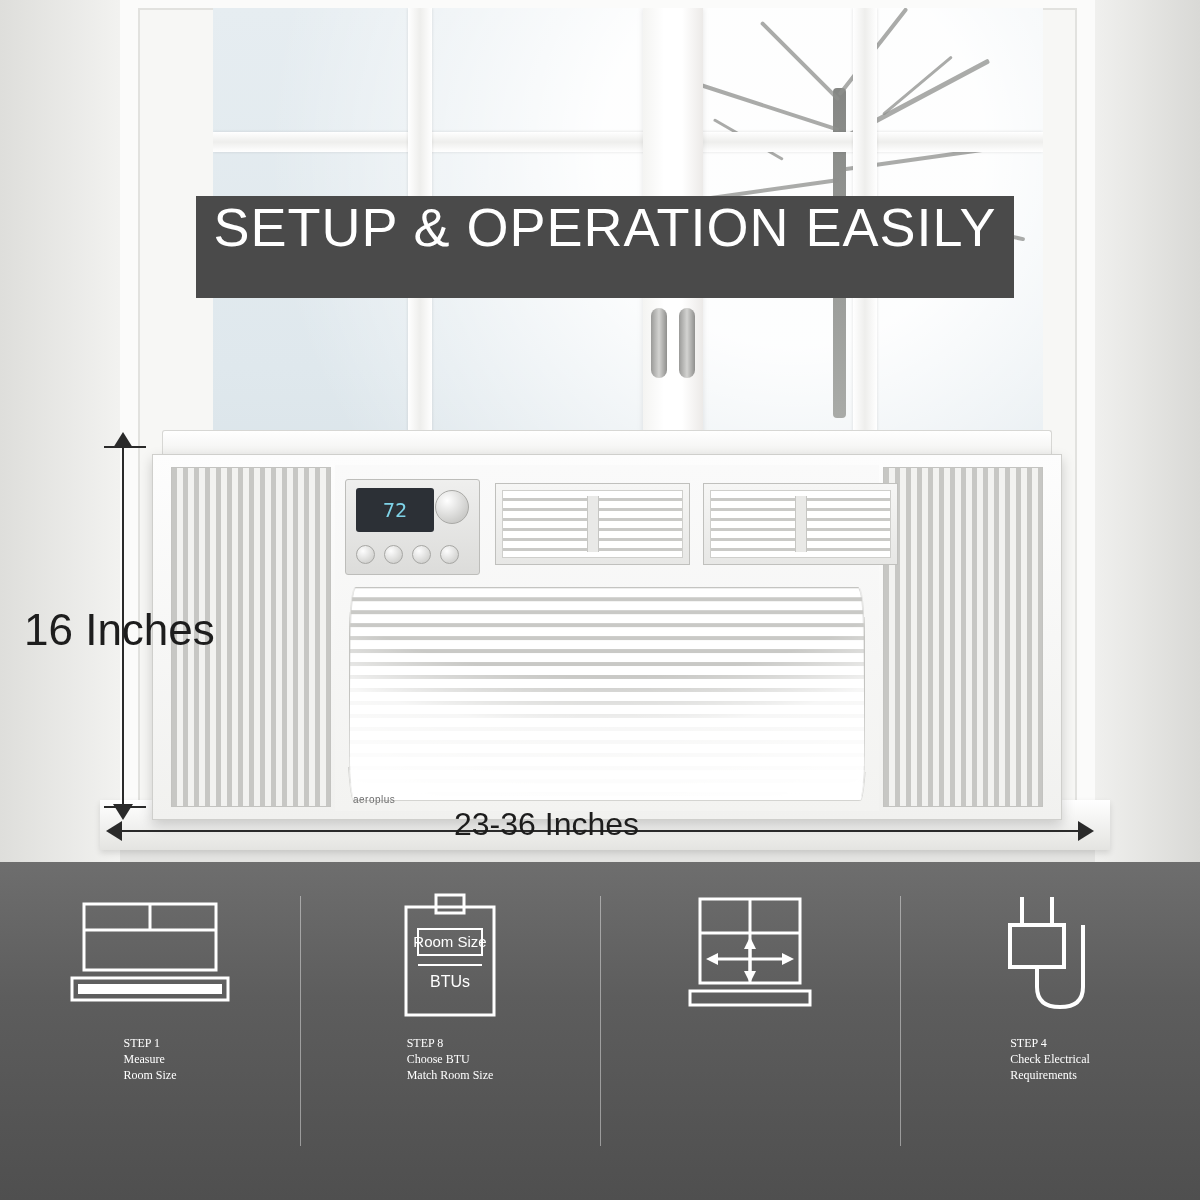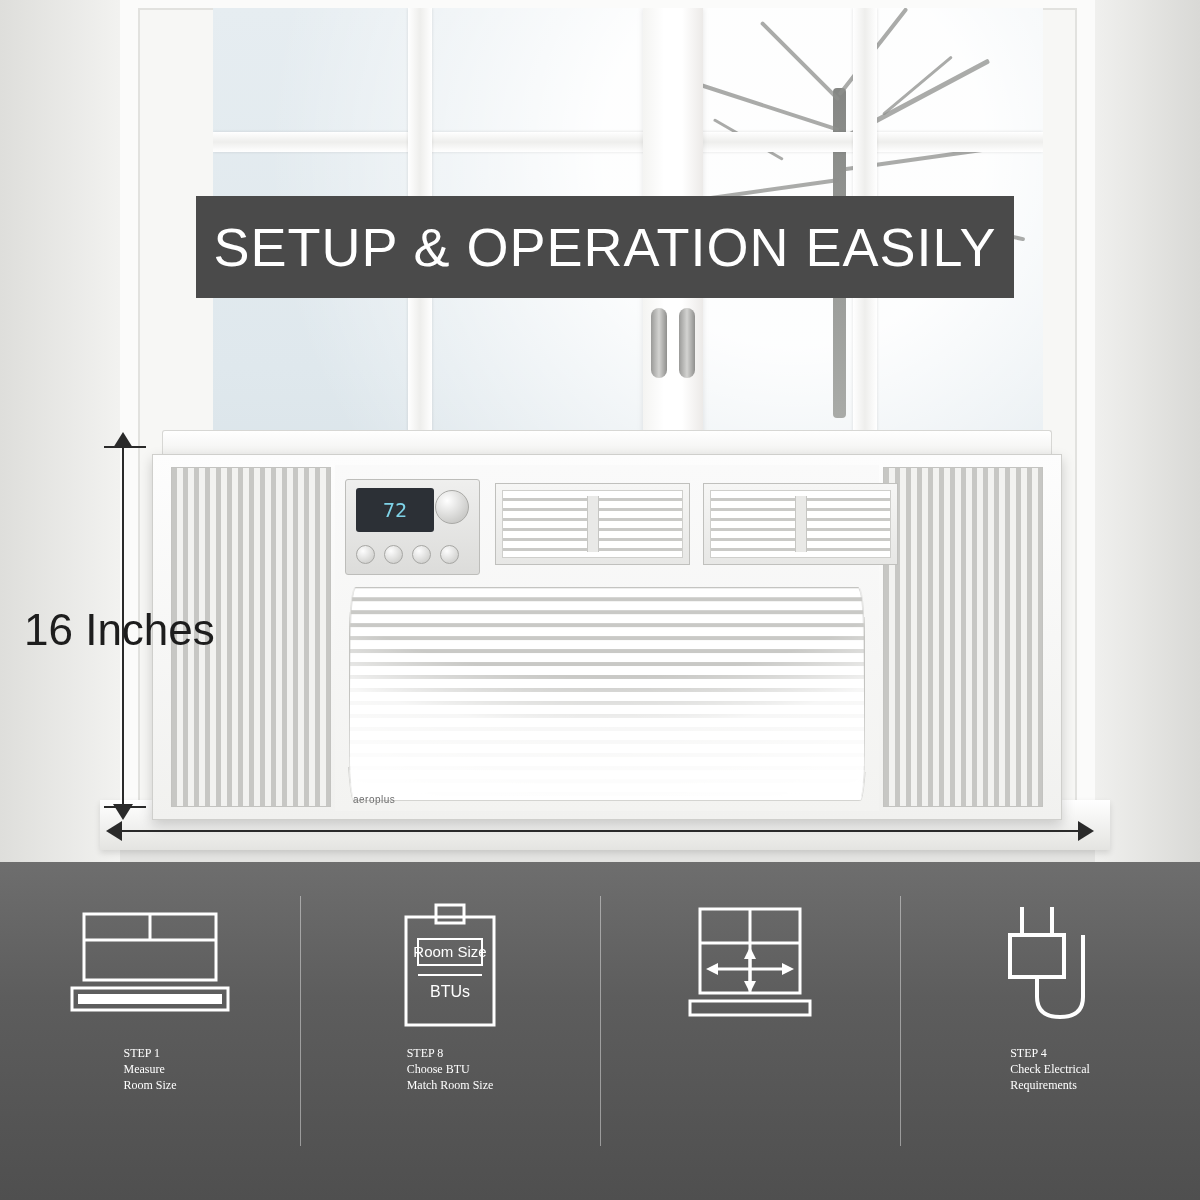--- a/index.html
+++ b/index.html
@@ -88,21 +88,21 @@
   .sill {
     position: absolute; left: 100px; top: 800px; width: 1010px; height: 50px;
     background: linear-gradient(180deg,#ffffff,#e4e4e1);
     box-shadow: 0 3px 6px rgba(0,0,0,.12);
   }
 
   
   .banner {
     position: absolute; left: 196px; top: 196px; width: 818px; height: 102px;
     background: #4a4a4a;
-    display: flex; align-items: center; justify-content: center;
+    display: flex; align-items: flex-start; justify-content: center;
   }
   .banner span {
     color: #ffffff; font-size: 54px; letter-spacing: 1px; font-weight: 400;
     white-space: nowrap;
   }
 
   
   .ac {
     position: absolute; left: 152px; top: 430px; width: 910px; height: 390px;
   }
@@ -224,21 +224,21 @@
 
   
   .steps {
     position: absolute; left: 0; top: 862px; width: 1200px; height: 338px;
     background: linear-gradient(180deg,#6e6e6e 0%, #5d5d5d 40%, #4f4f4f 100%);
     display: flex;
   }
   .step {
     flex: 1; position: relative;
     display: flex; flex-direction: column; align-items: center; justify-content: flex-start;
-    padding-top: 38px; color: #ffffff;
+    padding-top: 28px; color: #ffffff;
   }
   .step + .step::before {
     content: ""; position: absolute; left: 0; top: 34px; width: 1px; height: 250px;
     background: rgba(255,255,255,.42);
   }
   .step-icon { height: 132px; display: flex; align-items: center; justify-content: center; }
   .step-text { margin-top: 14px; text-align: left; line-height: 1.32; font-size: 12px; font-family: Liberation Serif, serif; }
   .step-text .t1 { display: block; }
   svg { display: block; }
 </style>
@@ -325,20 +325,21 @@
         </div>
       </div>
     </div>
 
     <div class="dim-cap-top"></div>
     <div class="dim-cap-bot"></div>
     <div class="dim-v"></div>
     <div class="label-v">16 Inches</div>
 
     <div class="dim-h"></div>
+    <div class="label-h">23-36 Inches</div>
   </div>
 
   <div class="steps">
 
     <div class="step">
       <div class="step-icon">
         <svg width="180" height="120" viewBox="0 0 180 120">
           <rect x="24" y="8" width="132" height="66" fill="none" stroke="#ffffff" stroke-width="3"></rect>
           <line x1="24" y1="34" x2="156" y2="34" stroke="#ffffff" stroke-width="3"></line>
           <line x1="90" y1="8" x2="90" y2="34" stroke="#ffffff" stroke-width="3"></line>

